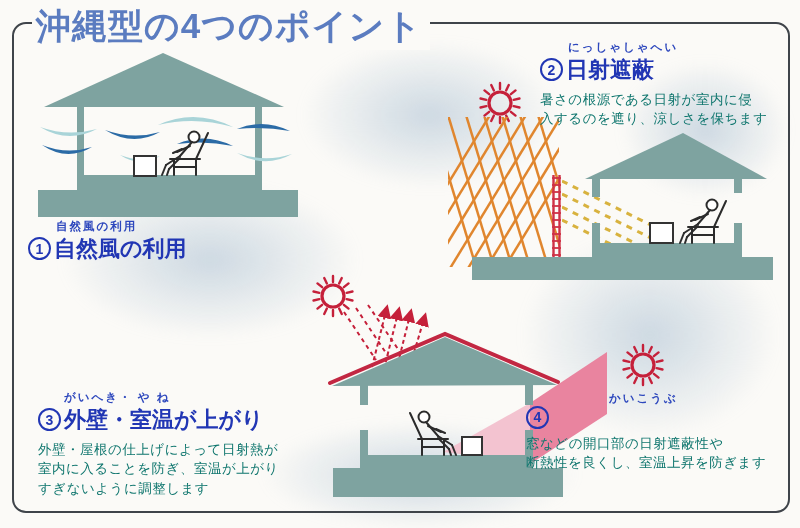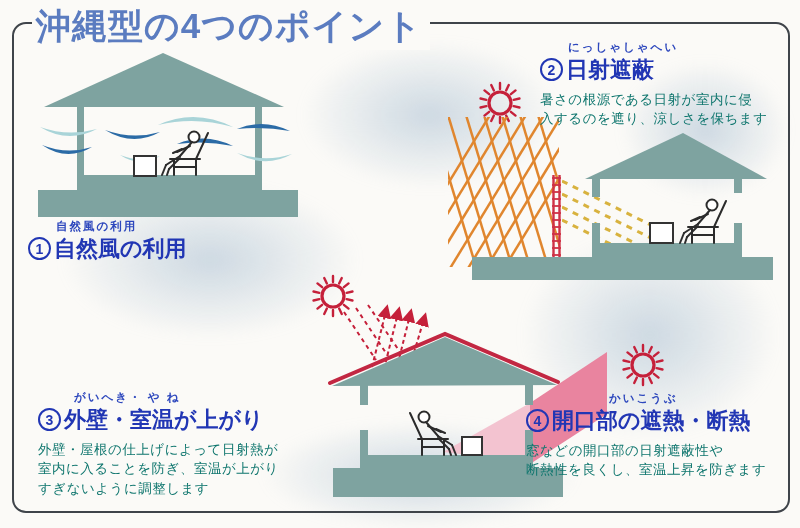--- a/index.html
+++ b/index.html
@@ -24,21 +24,21 @@
   .num{display:inline-flex;align-items:center;justify-content:center;flex:0 0 auto;
     width:19px;height:19px;border:2.5px solid #2136b4;border-radius:50%;
     font-size:14px;font-weight:bold;color:#2136b4;}
   .body-text{margin-top:5px;font-size:13.5px;line-height:1.45;color:#0f766e;
     white-space:pre-line;letter-spacing:0.5px;}
   #p1{left:28px;top:221px;width:300px;}
   #p1 .furigana{margin-left:28px;}
   #p2{left:540px;top:42px;width:252px;}
   #p2 .furigana{margin-left:28px;}
   #p3{left:38px;top:392px;width:304px;}
-  #p3 .furigana{margin-left:36px;}
+  #p3 .furigana{margin-left:26px;}
   #p4{left:526px;top:393px;width:262px;}
   #p4 .furigana{margin-left:83px;}
   svg{display:block;}
 </style>
 </head>
 <body>
 
 <div class="cloud" style="left:300px;top:40px;width:260px;height:150px"></div>
 <div class="cloud" style="left:60px;top:180px;width:300px;height:160px"></div>
 <div class="cloud" style="left:520px;top:230px;width:260px;height:210px"></div>
@@ -236,17 +236,16 @@
   </div>
   <div class="body-text">外壁・屋根の仕上げによって日射熱が
 室内に入ることを防ぎ、室温が上がり
 すぎないように調整します</div>
 </div>
 
 <div class="point" id="p4">
   <div class="furigana">かいこうぶ</div>
   <div class="heading">
     <span class="num">4</span>
-    <span>開口部の遮熱・断熱</span>
   </div>
   <div class="body-text">窓などの開口部の日射遮蔽性や
 断熱性を良くし、室温上昇を防ぎます</div>
 </div>
 
 </body></html>

